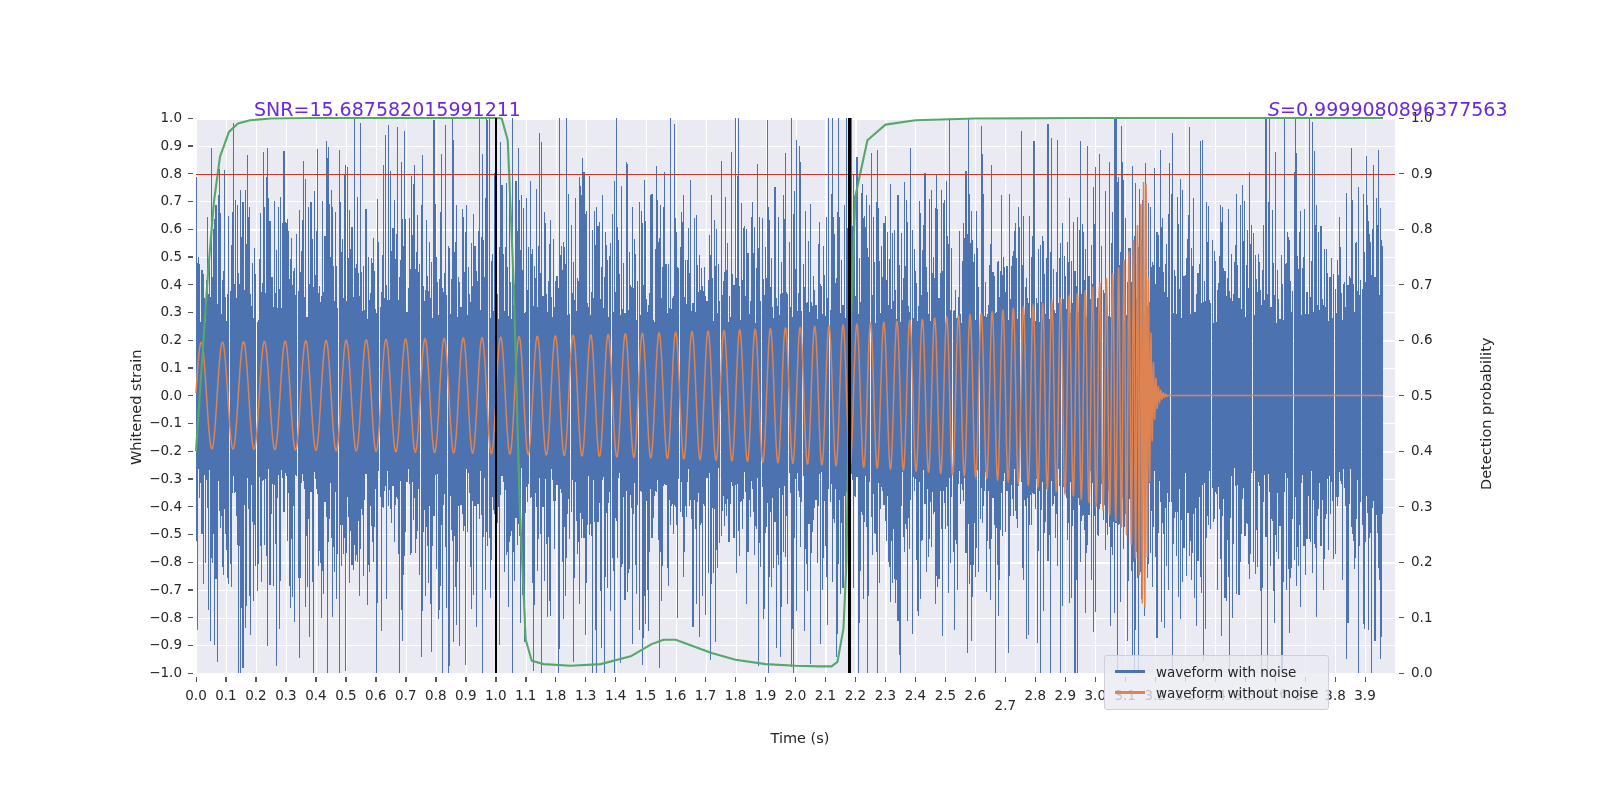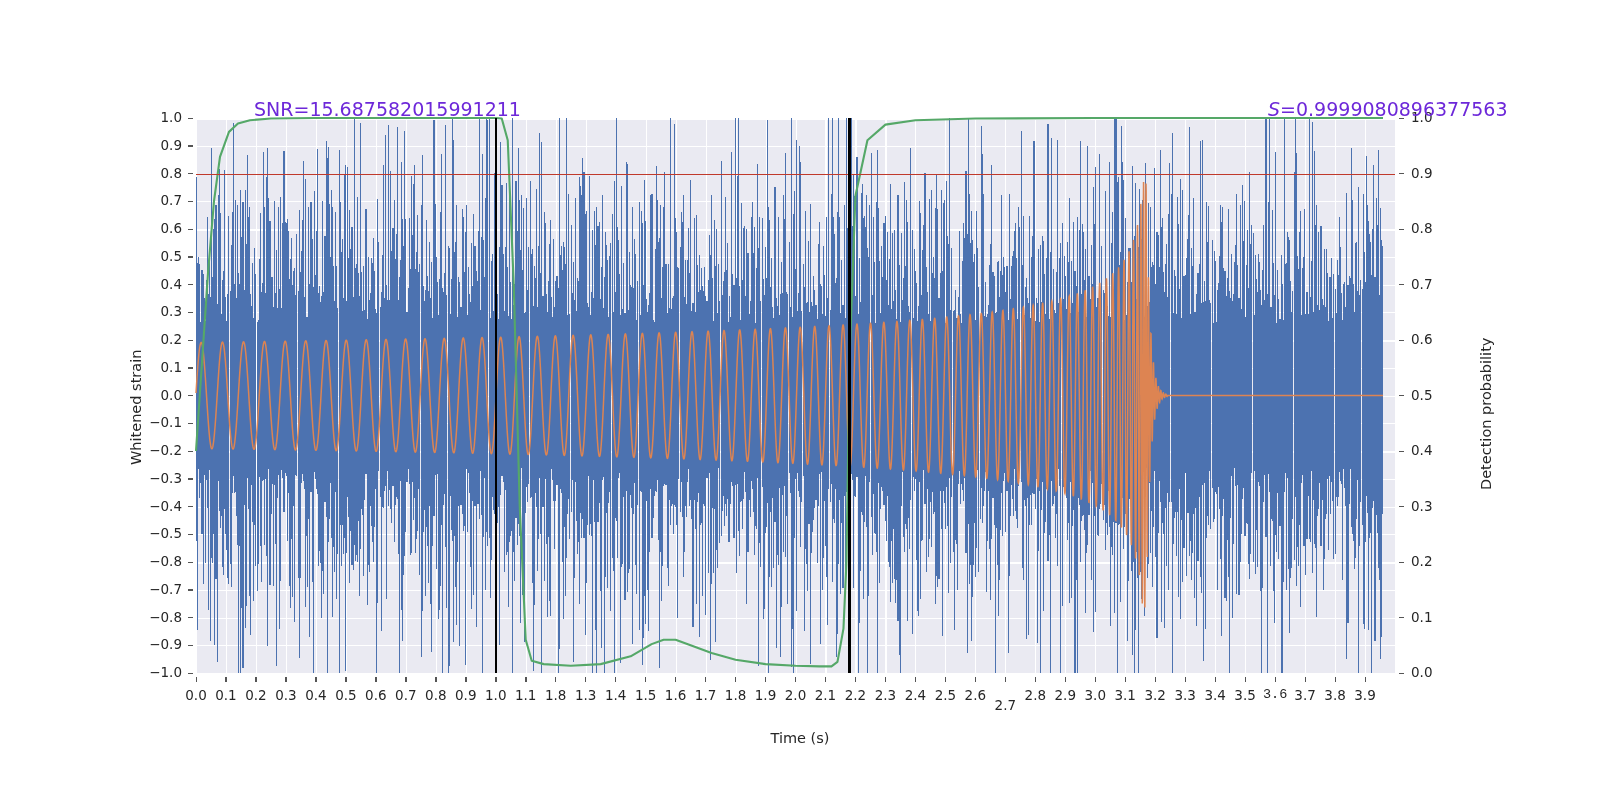--- a/index.html
+++ b/index.html
@@ -1392,14 +1392,24 @@
 
   <div class="hline-red" id="threshold-line" style="top: 173.5px;"></div>
   <div id="vline-layer">
       <div class="vline" style="left: 494.65px;"></div>
       <div class="vline" style="left: 848.355px;"></div>
     </div>
 
   <div class="annot" id="annot-snr" style="left:254px;top:98px;">SNR=15.687582015991211</div>
   <div class="annot" id="annot-s" style="left:1268px;top:98px;"><i>S</i>=0.9999080896377563</div>
 
+  <div class="legend" id="legend-box" style="left:1104px;top:655px;">
+      <div class="legend-row">
+        <span class="legend-swatch" style="background: rgb(76, 114, 176);"></span>
+        <span class="legend-text">waveform with noise</span>
+      </div>
+      <div class="legend-row">
+        <span class="legend-swatch" style="background: rgb(221, 132, 82);"></span>
+        <span class="legend-text">waveform without noise</span>
+      </div>
+    </div>
 
 </div>
 
 </body></html>

